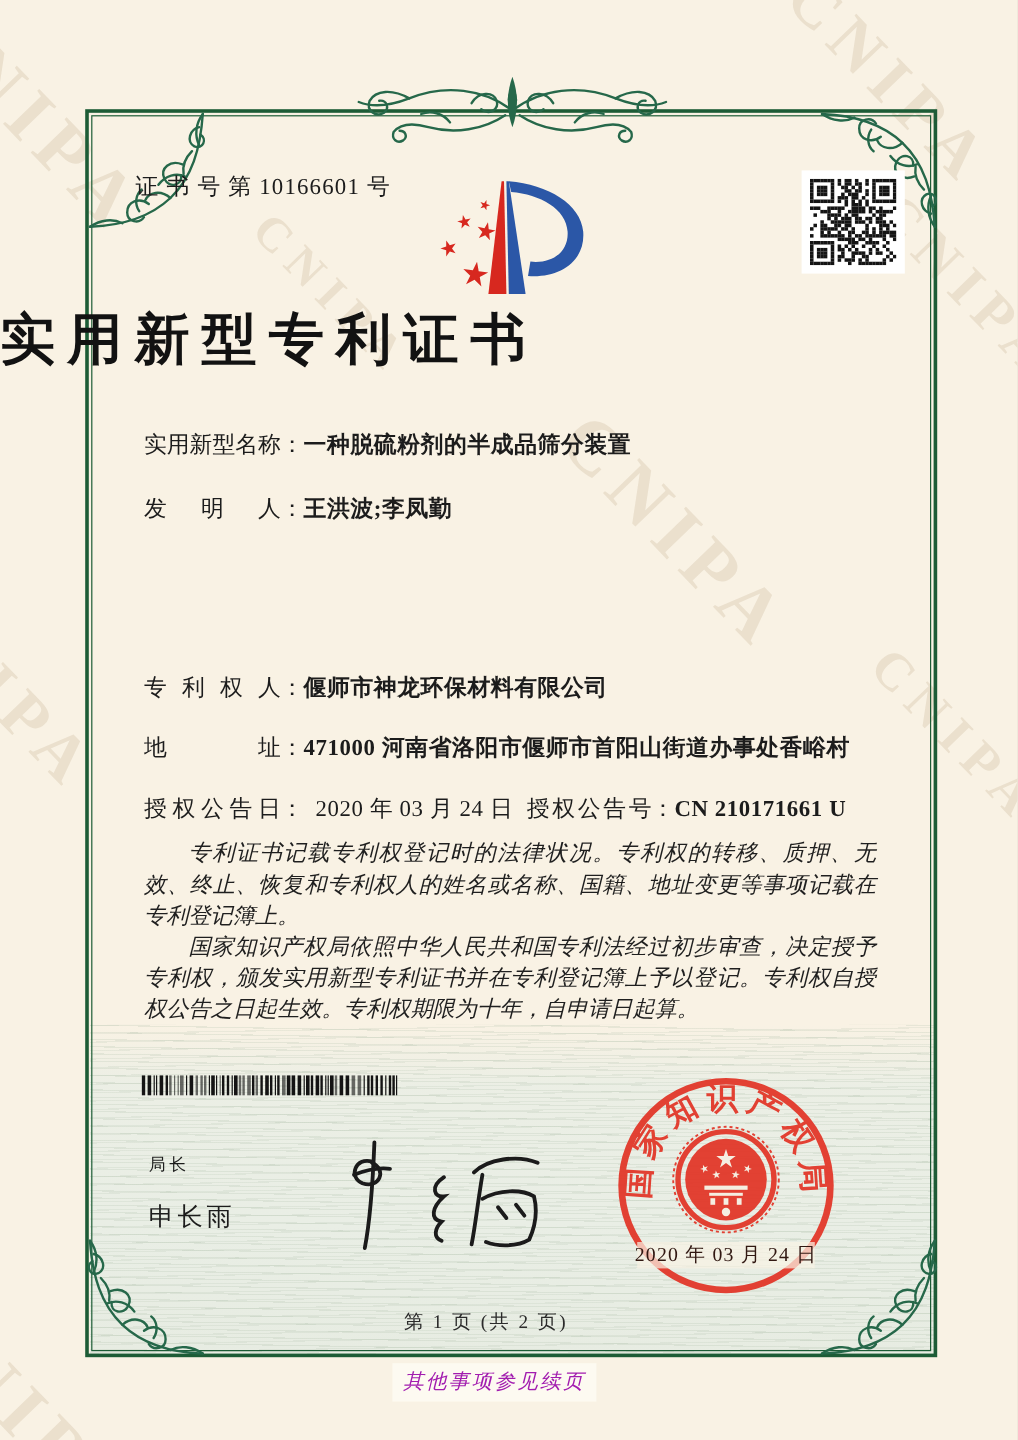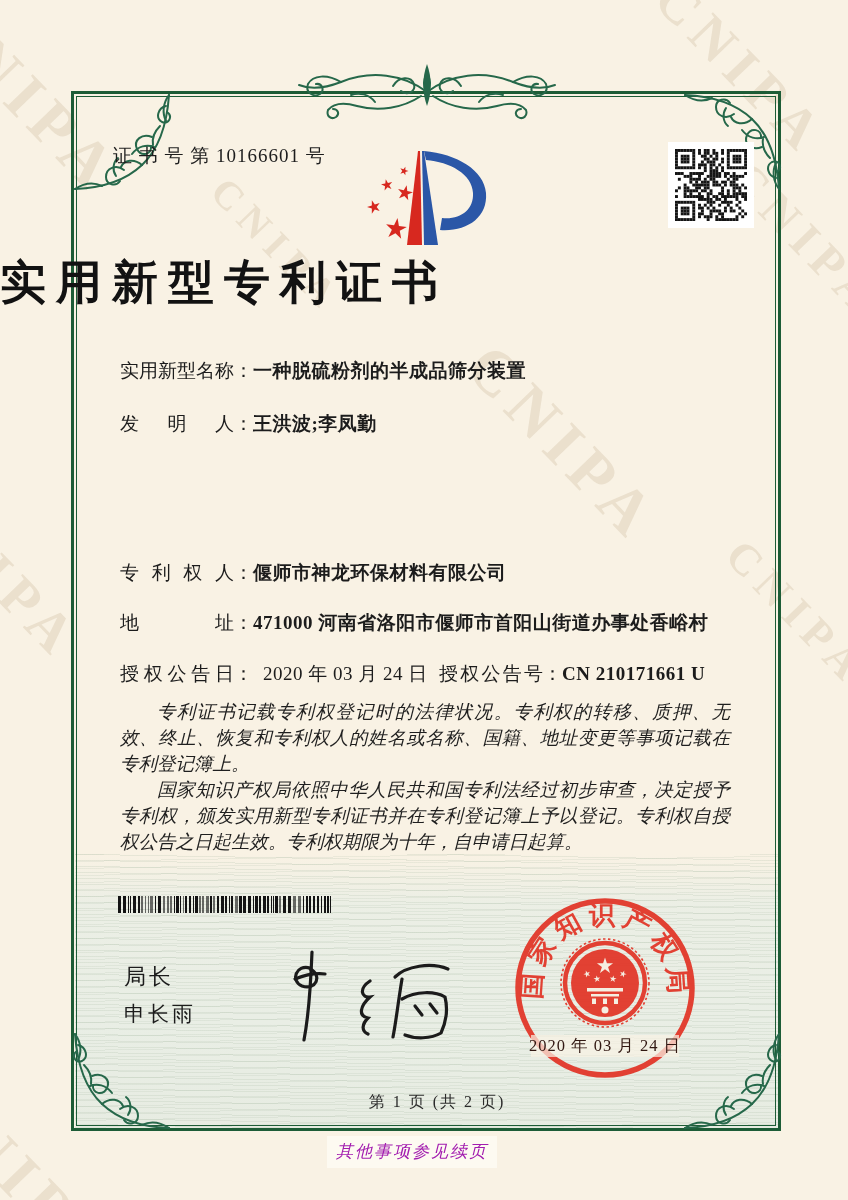--- a/index.html
+++ b/index.html
@@ -53,28 +53,28 @@
   .f-value-fixed{display:inline-block; width:176px; margin-left:10px; letter-spacing:.5px;}
   
   .body-text{
     position:absolute; left:120px; top:699px; width:610px; z-index:4;
     font-size:18.5px; line-height:26px; font-style:italic; color:#1f1f1f; text-align:justify;
   }
   .body-text p{margin:0; text-indent:2em;}
   
   .barcode{position:absolute; left:118px; top:896px; z-index:4;}
   
-  .signer-title{position:absolute; left:124px; top:962px;  z-index:4; font-size:22px; letter-spacing:3px; font-family:"Liberation Sans","DejaVu Sans",sans-serif;}
+  .signer-title{position:absolute; left:124px; top:962px;  z-index:4; font-size:14px; letter-spacing:3px; font-family:"Liberation Sans","DejaVu Sans",sans-serif;}
   .signer-name {position:absolute; left:124px; top:1000px; z-index:4; font-size:21px; letter-spacing:3px; font-family:"Liberation Sans","DejaVu Sans",sans-serif;}
   .signature{position:absolute; left:255px; top:948px; z-index:4;}
   
   .seal{position:absolute; left:505px; top:888px; z-index:5; opacity:.96;}
   .seal text{font-family:"Liberation Serif","DejaVu Serif",serif;}
   
-  .page-indicator{position:absolute; left:0; top:1092px; width:810px; text-align:center; z-index:4; font-size:16px; letter-spacing:2px; color:#2b2b2b;padding-left:32px;}
+  .page-indicator{position:absolute; left:0; top:1092px; width:810px; text-align:center; z-index:4; font-size:16px; letter-spacing:2px; color:#2b2b2b;}
   .cont-note{
     position:absolute; left:327px; top:1136px; width:170px; height:32px; z-index:4;
     background:#fdfaf1; text-align:center; line-height:32px;
     font-size:17px; font-style:italic; letter-spacing:2px; color:#a21caf;
   }
 </style>
 </head>
 <body>
 
 <div class="page">

